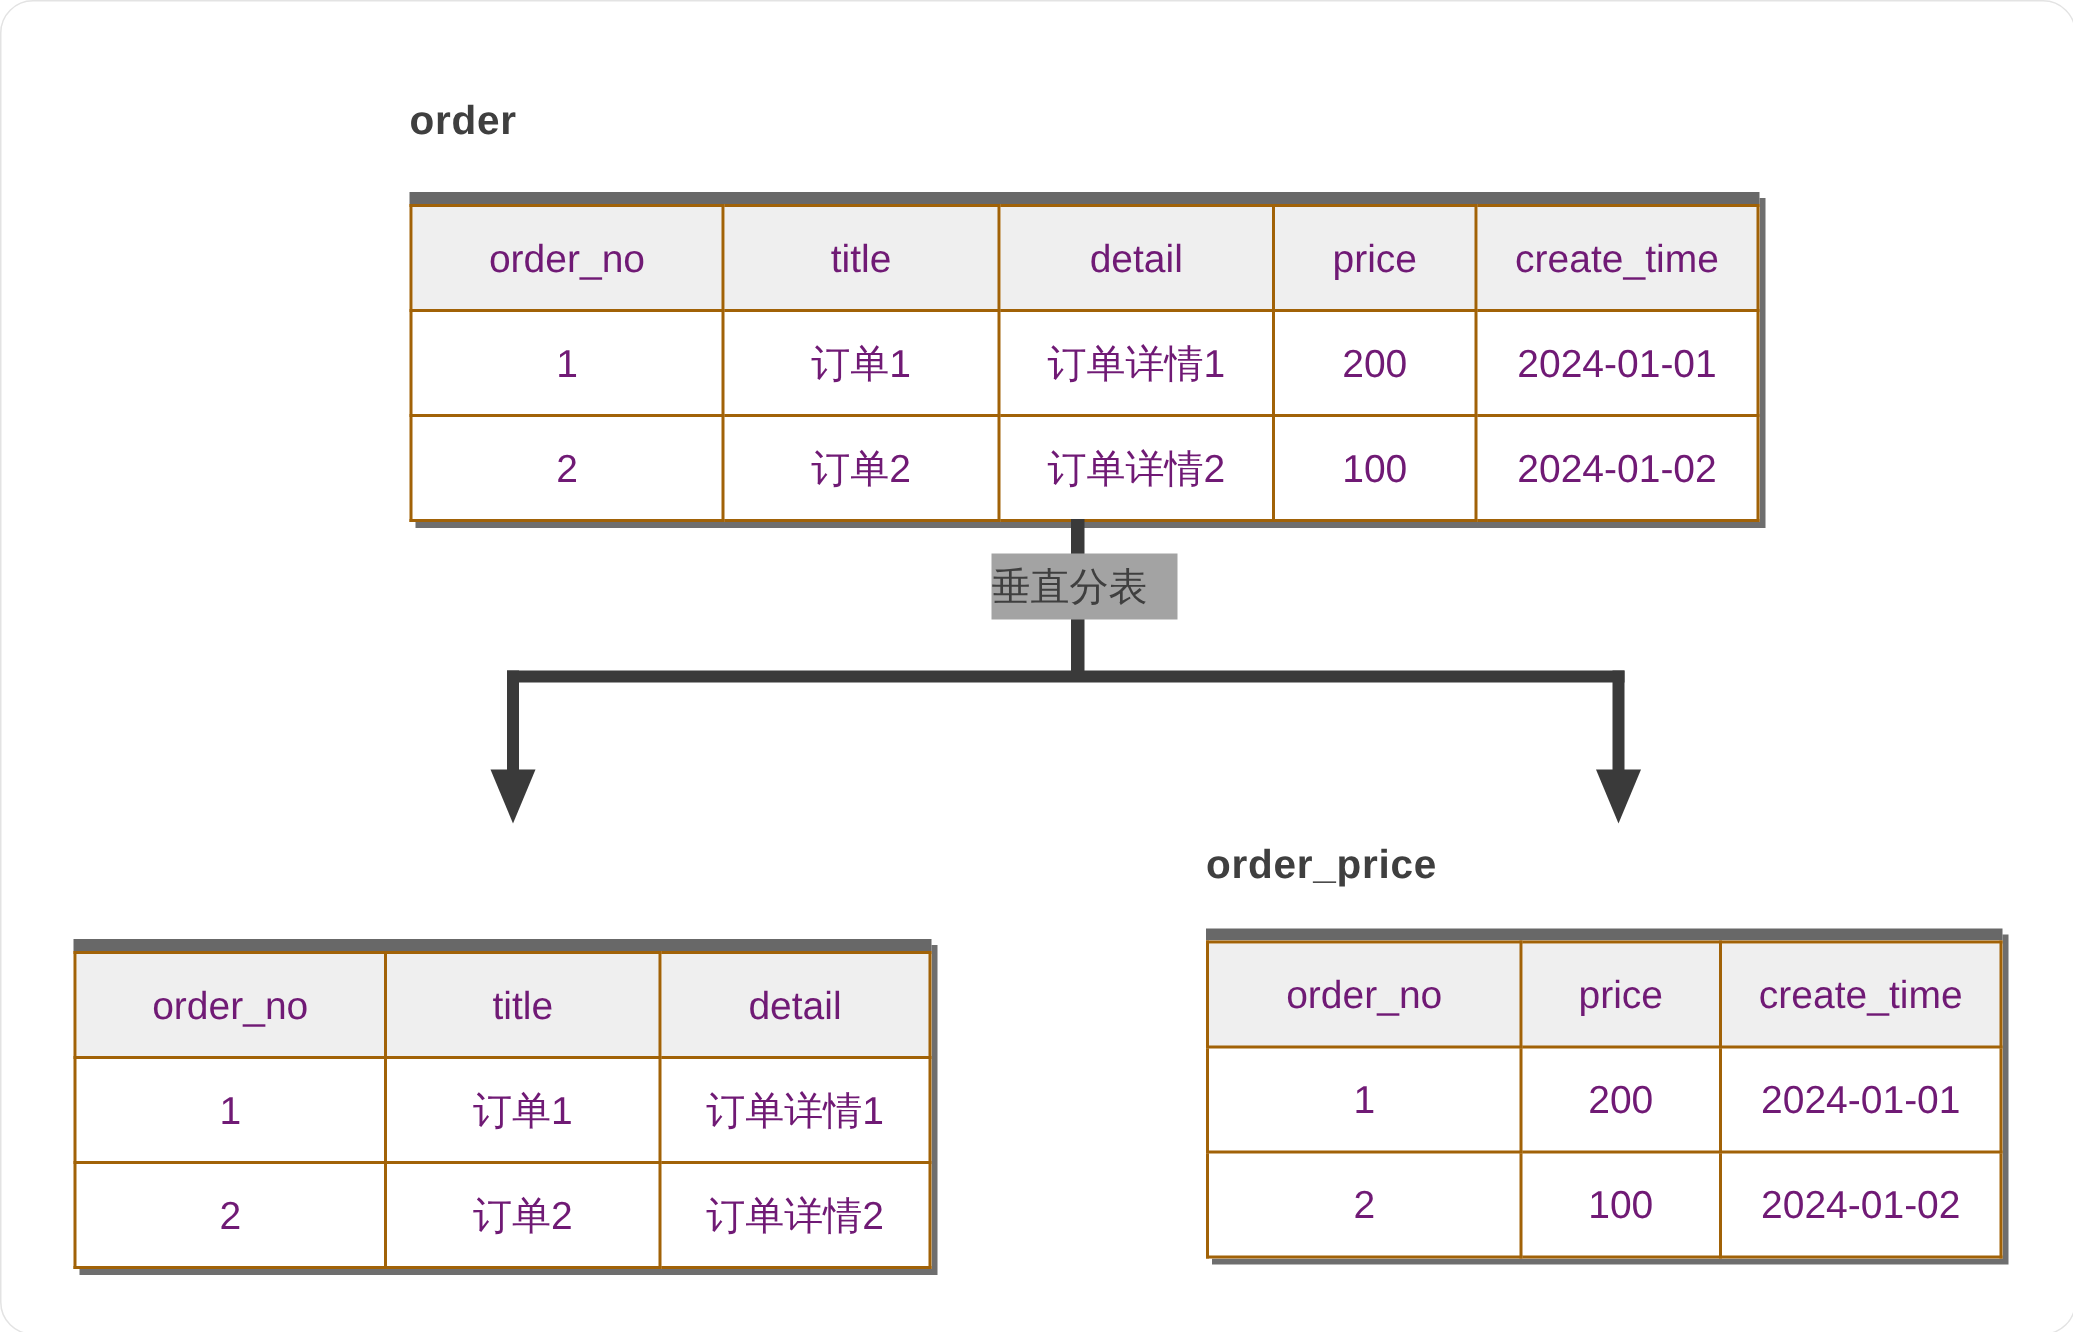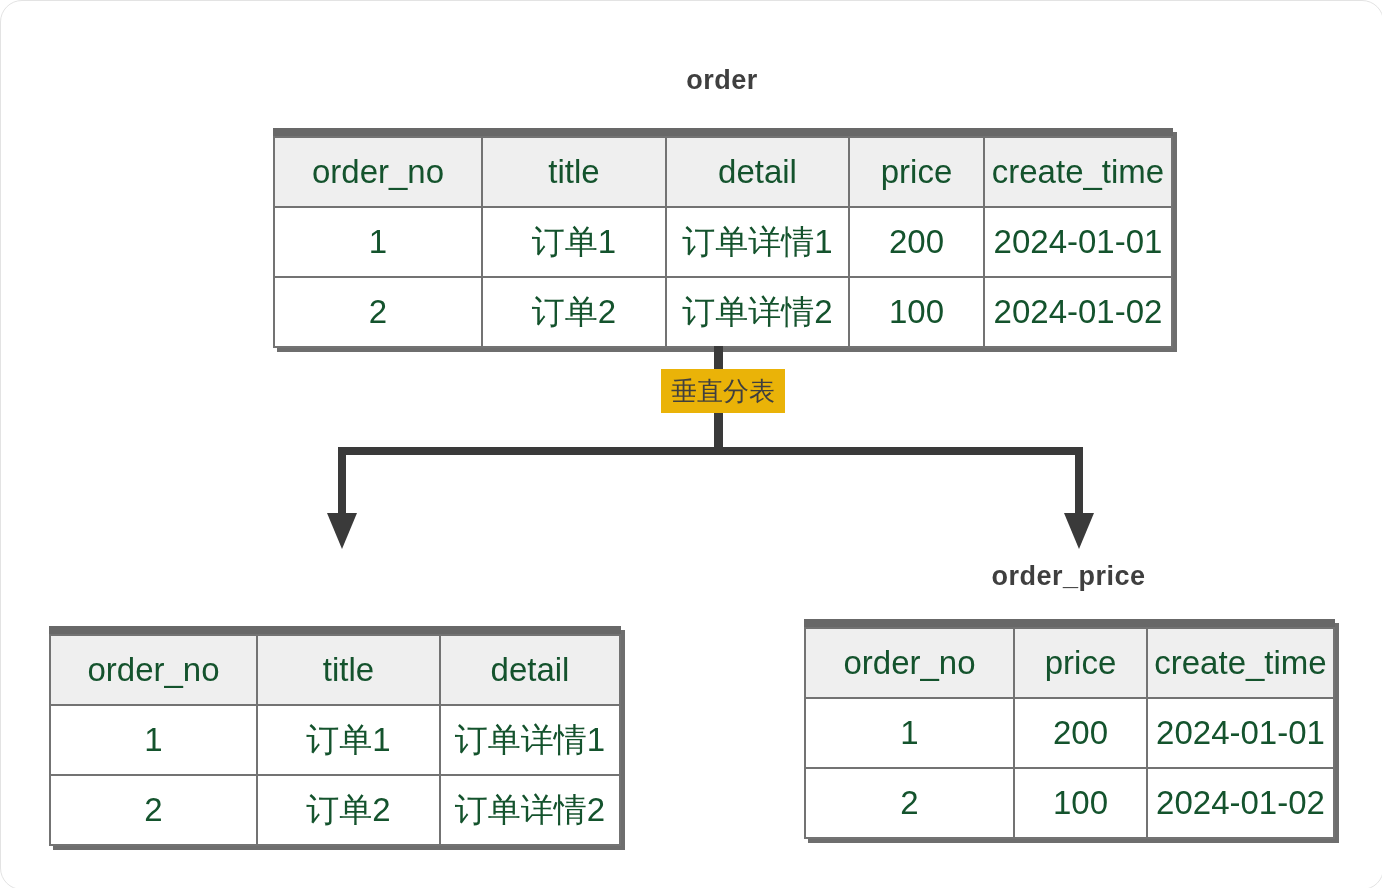--- a/index.html
+++ b/index.html
@@ -4,49 +4,49 @@
 <style>
   html,body { margin:0; padding:0; background:#ffffff; }
   .canvas {
     position:relative; width:1382px; height:888px;
     background:#ffffff; overflow:hidden;
     border:1px solid #e3e3e3; border-radius:22px;
     font-family:"Liberation Sans","DejaVu Sans",sans-serif;
     color:#3d3d3d;
   }
   .tbl-title {
-    position:absolute; text-align:center;
+    position:absolute; 
     font-size:27px; font-weight:bold; color:#3f3f3f;
     letter-spacing:0.5px;
   }
   .tbl-wrap {
     position:absolute;
     border-top:8px solid #686868;
     box-shadow:4px 4px 0 #6e6e6e;
     background:#ffffff;
   }
   table.tbl {
     border-collapse:collapse;
     table-layout:fixed;
     background:#ffffff;
     border:2px solid #4f4f4f;
   }
   table.tbl th, table.tbl td {
-    border:2px solid #737373;
+    border:2px solid #a16207;
     text-align:center; vertical-align:middle;
-    font-size:33px; font-weight:normal; color:#14532d;
+    font-size:26px; font-weight:normal; color:#701a75;
     height:68px; padding:0 2px;
     overflow:hidden; white-space:nowrap;
   }
   table.tbl th { background:#efefef; }
   table.tbl td { background:#ffffff; }
   .line { position:absolute; background:#3a3a3a; }
   .split-label {
-    position:absolute; background:#eab308;
-    font-size:26px; color:#3f3f3f; text-align:center;
+    position:absolute; background:#a3a3a3;
+    font-size:26px; color:#3f3f3f; text-align:left;
     line-height:44px; z-index:5;
   }
   .arrow-down {
     position:absolute; width:0; height:0;
     border-left:15px solid transparent;
     border-right:15px solid transparent;
     border-top:36px solid #3a3a3a;
   }
 </style>
 </head>

